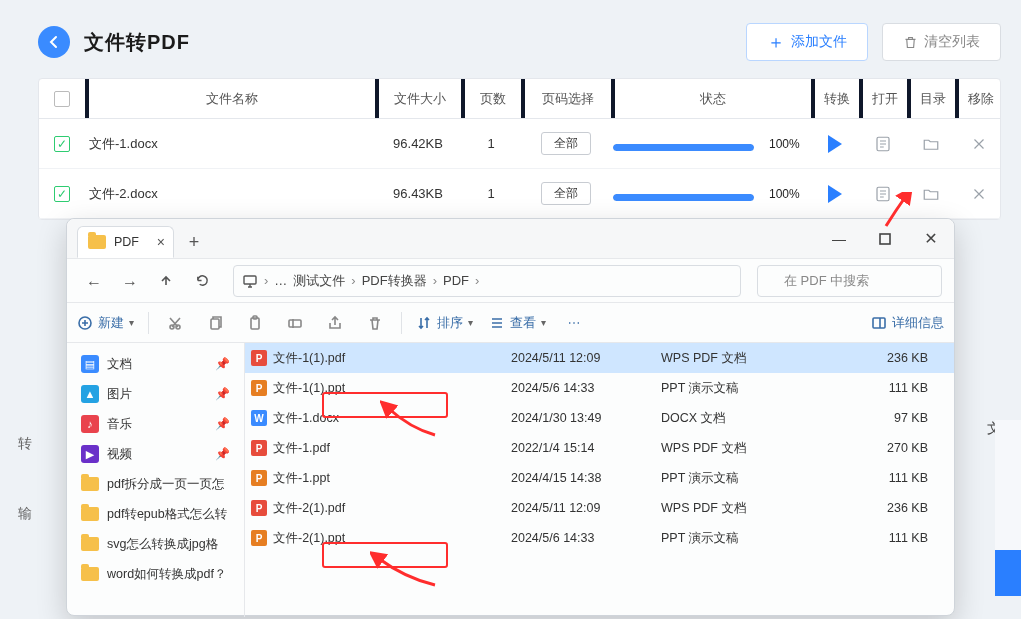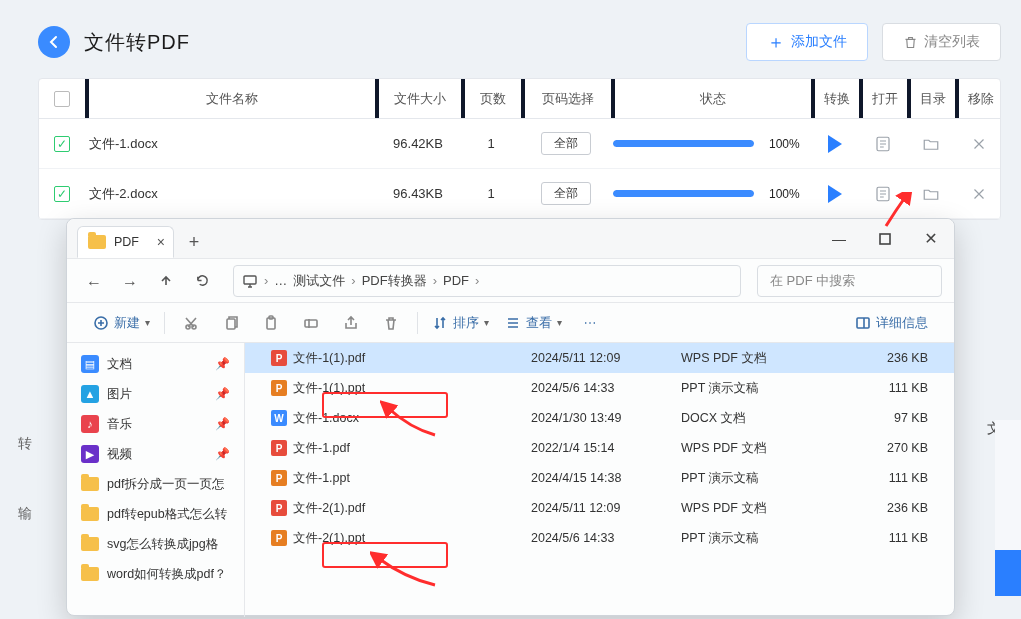--- a/index.html
+++ b/index.html
@@ -1,40 +1,40 @@
 <!DOCTYPE html>
 <html><head>
 <meta charset="utf-8">
 <style>
 *{box-sizing:border-box;margin:0;padding:0;font-family:"Microsoft YaHei",Arial,sans-serif}
 body{background:#eef2f6;width:1021px;height:619px;overflow:hidden;position:relative;font-size:13px;color:#333}
 
 .app{position:absolute;left:38px;top:14px;right:20px}
 .app-head{display:flex;align-items:center;height:56px;gap:14px}
 .back-btn{width:32px;height:32px;border-radius:50%;background:#3a8bff;display:flex;align-items:center;justify-content:center;color:#fff;cursor:pointer}
-.app-title{font-size:20px;font-weight:400;color:#1b1b1b;letter-spacing:1px}
+.app-title{font-size:20px;font-weight:700;color:#1b1b1b;letter-spacing:1px}
 .head-actions{margin-left:auto;display:flex;gap:14px}
 .btn{height:38px;padding:0 20px;display:flex;align-items:center;gap:6px;border-radius:4px;border:1px solid #d9dde2;background:#fff;font-size:14px;cursor:pointer}
 .btn.primary{border-color:#b9d6ff;color:#2a7fff;font-weight:500}
 .btn.primary .plus{color:#2a7fff;font-size:18px;line-height:1}
 .btn.ghost{color:#888}
 
 .table{background:#fff;border:1px solid #e4e7ec;border-radius:4px;margin-top:8px}
 .thead,.trow{display:grid;grid-template-columns:46px 290px 86px 60px 90px 200px 48px 48px 48px 48px;align-items:center}
 .thead{height:40px;border-bottom:1px solid #e4e7ec;font-size:13px;color:#555;text-align:center}
 .thead .c{border-left:4px solid #0f172a;display:flex;align-items:center;justify-content:center;height:100%}
 .thead .c:first-child{border-left:none}
 .trow{height:50px;border-bottom:1px solid #f0f2f5;font-size:13px;color:#333}
 .trow .cell{display:flex;align-items:center;justify-content:center;height:100%}
 .trow .fname{justify-content:flex-start;padding-left:4px}
 .chk{width:16px;height:16px;border:1px solid #bbb;border-radius:2px;display:inline-flex;align-items:center;justify-content:center;background:#fff}
 .chk.on{border-color:#2ecc71}
 .chk.on::after{content:"✓";color:#2ecc71;font-size:12px;line-height:1}
 .pill{border:1px solid #c8ccd2;border-radius:3px;padding:2px 12px;font-size:12px;cursor:pointer}
-.progress{display:flex;align-items:center;gap:15px;width:100%;padding:0 2px}
+.progress{display:flex;align-items:flex-end;gap:15px;width:100%;padding:0 2px}
 .bar{flex:1;height:7px;border-radius:4px;background:#e6e9ef;position:relative;overflow:hidden}
 .bar-fill{position:absolute;left:0;top:0;height:100%;background:linear-gradient(90deg,#3b8bff,#3b8bff);border-radius:4px}
 .pct{font-size:12px;color:#222;width:40px}
 .play{width:0;height:0;border-left:14px solid #2a7fff;border-top:9px solid transparent;border-bottom:9px solid transparent;cursor:pointer}
 .licon{width:18px;height:18px;color:#9aa1a9;display:flex;align-items:center;justify-content:center;cursor:pointer}
 .licon svg{width:18px;height:18px;stroke:#9aa1a9;fill:none;stroke-width:1.6}
 
 .side-labels{position:absolute;left:18px;top:420px;color:#666;font-size:14px;line-height:46px}
 
 .explorer{position:absolute;left:66px;top:218px;width:889px;height:398px;background:#fcfdfd;border:1px solid #cfd4da;border-radius:8px;box-shadow:0 10px 30px rgba(0,0,0,.18)}
@@ -43,41 +43,41 @@
 .ex-tab .tclose{position:absolute;right:8px;top:7px;font-size:14px;color:#555;cursor:pointer}
 .ex-newtab{width:28px;height:28px;margin:7px 0 0 6px;display:flex;align-items:center;justify-content:center;color:#555;font-size:18px;cursor:pointer}
 .win-ctrls{margin-left:auto;display:flex}
 .win-ctrls div{width:46px;height:40px;display:flex;align-items:center;justify-content:center;cursor:pointer;font-size:14px;color:#444}
 .win-ctrls div:nth-child(2) svg{width:12px;height:12px;stroke:#444;fill:none;stroke-width:1.6}
 .win-ctrls div:last-child{font-size:16px}
 .ex-nav{display:flex;align-items:center;height:44px;gap:6px;padding:0 12px;border-bottom:1px solid #e6e8eb}
 .ex-nav .nbtn{width:30px;height:30px;display:flex;align-items:center;justify-content:center;color:#555;cursor:pointer;border-radius:4px;font-size:16px}
 .crumbs{flex:1;display:flex;align-items:center;gap:6px;border:1px solid #d9dde2;border-radius:4px;height:32px;padding:0 8px;margin:0 10px;font-size:13px;color:#444}
 .crumbs .sep{color:#888}
-.search{width:185px;height:32px;border:1px solid #d9dde2;border-radius:4px;padding:0 12px;display:flex;align-items:center;color:#888;font-size:13px}
-.ex-tools{display:flex;align-items:center;height:40px;gap:4px;padding:0 20px;border-bottom:1px solid #e6e8eb}
+.search{width:185px;height:32px;border:1px solid #d9dde2;border-radius:4px;padding:0 26px;display:flex;align-items:center;color:#888;font-size:13px}
+.ex-tools{display:flex;align-items:center;height:40px;gap:4px;padding:0 4px;border-bottom:1px solid #e6e8eb}
 .tbtn{min-width:36px;height:30px;display:flex;align-items:center;justify-content:center;gap:5px;padding:0 6px;border-radius:4px;color:#3a6ea8;cursor:pointer;font-size:13px}
 .tbtn svg{width:16px;height:16px;stroke:#3a6ea8;fill:none;stroke-width:1.6}
 .tbtn.gray svg{stroke:#888}
 .vline{width:1px;height:22px;background:#e0e3e7;margin:0 4px}
 .tbtn .chev{font-size:10px;color:#666}
 .ex-body{display:flex;height:274px}
 .ex-side{width:178px;border-right:1px solid #e6e8eb;padding:6px 4px 0 6px;overflow:hidden}
 .srow{display:flex;align-items:center;height:30px;gap:8px;font-size:12.5px;color:#333;padding-left:8px;cursor:pointer;border-radius:4px}
 .sicon{width:18px;height:18px;border-radius:3px;display:flex;align-items:center;justify-content:center;color:#fff;font-size:11px;flex:0 0 18px}
 .pin{margin-left:auto;margin-right:10px;color:#9aa1a9;font-size:12px}
 .folder-ic{width:18px;height:14px;background:#f6c04a;border-radius:2px;position:relative;flex:0 0 18px}
 .folder-ic::before{content:"";position:absolute;left:0;top:-3px;width:8px;height:4px;background:#f6c04a;border-radius:2px 2px 0 0}
 .ex-main{flex:1;display:flex;flex-direction:column}
 .ex-cols{display:grid;grid-template-columns:260px 150px 160px 1fr;height:28px;align-items:center;border-bottom:1px solid #eceef1;font-size:12px;color:#555}
 .ex-cols div{padding-left:10px}
 .ex-files{flex:1;overflow:hidden}
 .frow{display:grid;grid-template-columns:260px 150px 160px 1fr;height:30px;align-items:center;font-size:12.5px;color:#333}
 .frow.selected{background:#cfe6ff}
-.frow div{padding-left:26px;white-space:nowrap;overflow:hidden;text-overflow:ellipsis}
+.frow div{padding-left:6px;white-space:nowrap;overflow:hidden;text-overflow:ellipsis}
 .frow .sz{text-align:right;padding-right:26px}
 .fic{display:inline-flex;align-items:center;justify-content:center;width:16px;height:16px;margin-right:6px;font-size:10px;font-weight:700;color:#fff;border-radius:2px;flex:0 0 16px}
 .fic.pdf{background:#e74c3c}
 .fic.ppt{background:#e67e22}
 .fic.doc{background:#3a8bff}
 
 .ann{position:absolute;pointer-events:none}
 .redbox{border:2.5px solid #ff2d2d;border-radius:3px}
 .arrow path{stroke:#ff2d2d;stroke-width:3;fill:none}
 .arrow marker path{stroke:none;fill:#ff2d2d}

